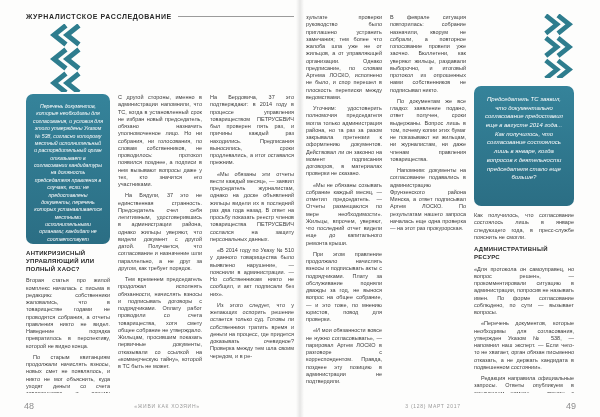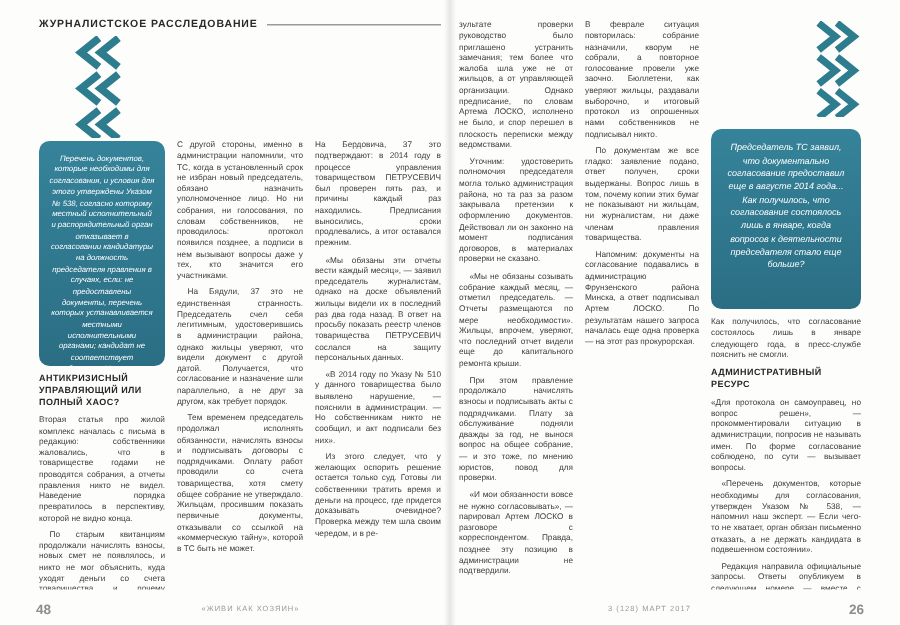--- a/index.html
+++ b/index.html
@@ -38,21 +38,21 @@
   }
   .quote-left{height:150px;font-size:5.2px;line-height:1.42;}
   .quote-right{height:120px;font-size:6px;line-height:1.45;}
 
   .rp-chevrons{display:flex;justify-content:flex-end;height:64px;margin-bottom:8px;}
 
   .footer{
     position:absolute;left:24px;right:24px;bottom:6px;
     display:flex;align-items:center;color:#9a9a9a;
   }
-  .pagenum{font-size:9px;font-weight:bold;color:#8d8d8d;}
+  .pagenum{font-size:9px;font-weight:normal;color:#8d8d8d;}
   .f-half{flex:1;display:flex;justify-content:center;font-size:5px;letter-spacing:0.7px;color:#9a9a9a;}
 </style>
 </head>
 <body>
 
 <div class="spread">
 
   <div class="page-left">
 
     <div class="lp-header">
@@ -130,16 +130,16 @@
         <p class="body ind">«Перечень документов, которые необходимы для согласования, утвержден Указом № 538, — напомнил наш эксперт. — Если чего-то не хватает, орган обязан письменно отказать, а не держать кандидата в подвешенном состоянии».</p>
         <p class="body ind">Редакция направила официальные запросы. Ответы опубликуем в следующем номере — вместе с документами, которые нам передали собственники.</p>
       </div>
     </div>
   </div>
 
   <div class="footer">
     <span class="pagenum">48</span>
     <span class="f-half">«ЖИВИ КАК ХОЗЯИН»</span>
     <span class="f-half">3 (128) МАРТ 2017</span>
-    <span class="pagenum">26</span>
+    <span class="pagenum">49</span>
   </div>
 
 </div>
 
 </body></html>

